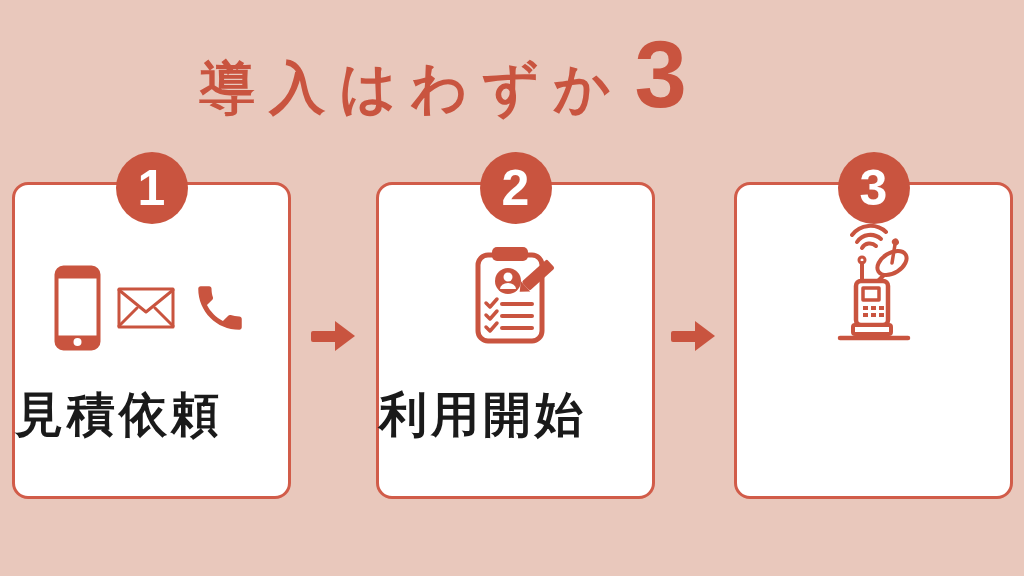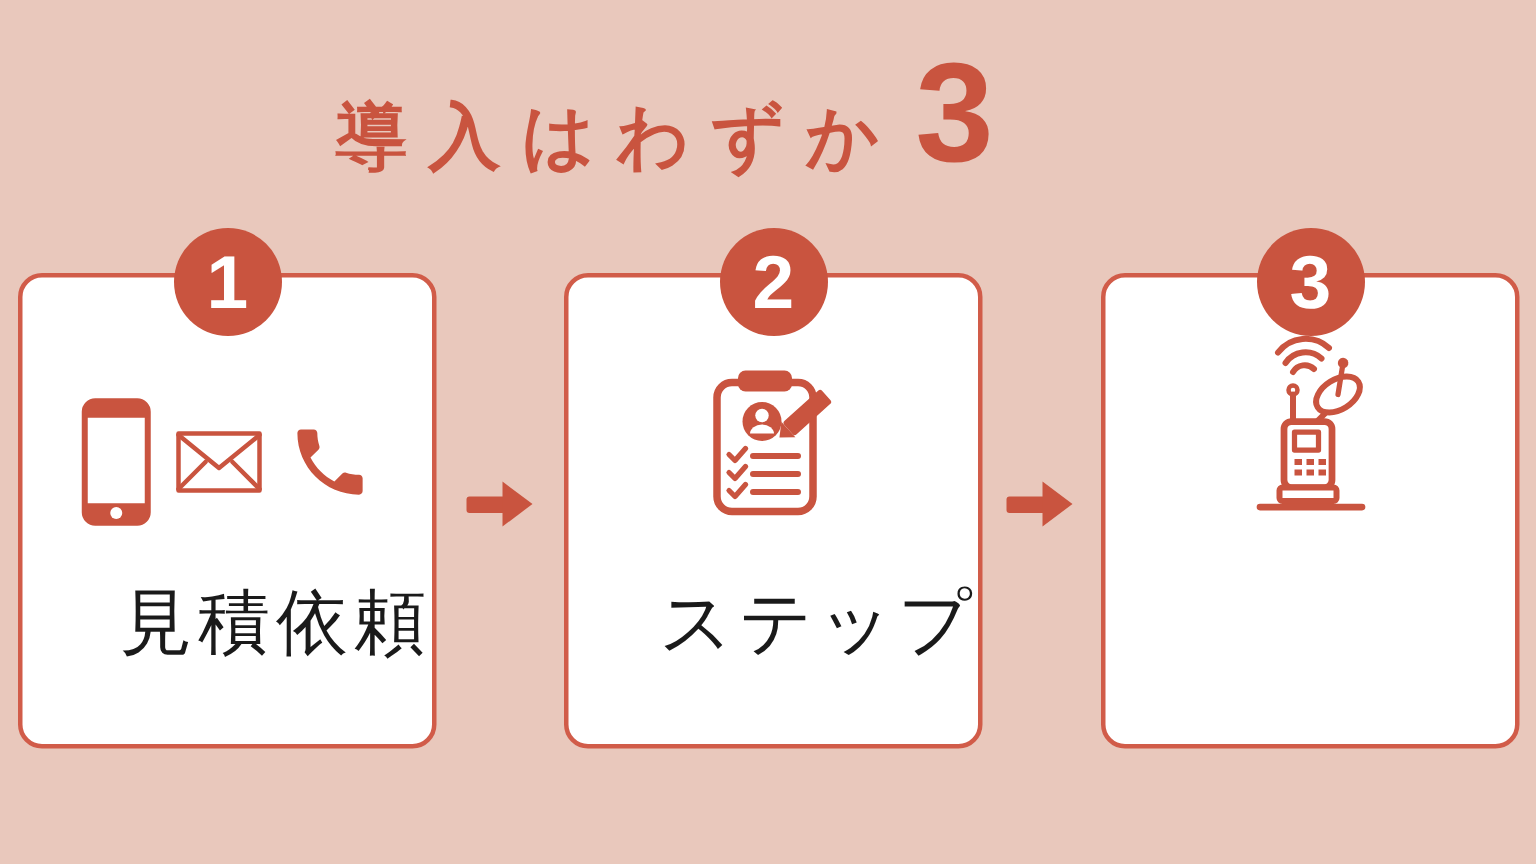--- a/index.html
+++ b/index.html
@@ -13,21 +13,21 @@
 
   
   .title {
     position:absolute; top:28px; left:0; right:0;
     display:flex; justify-content:center; align-items:baseline;
     transform:translateX(-58px);
     color: var(--accent, #c9543f);
     white-space:nowrap;
   }
   .title-part {
-    font-size:48px; font-weight:700; letter-spacing:14px;
+    font-size:56px; font-weight:700; letter-spacing:14px;
   }
   .title-num {
     font-size:94px; font-weight:700; margin:0 22px 0 10px; line-height:1;
   }
 
   
   .card {
     position:absolute; top:182px; width:279px; height:317px;
     box-sizing:border-box;
     background: var(--card_bg, #ffffff);
@@ -44,22 +44,22 @@
     background: var(--accent, #c9543f);
     display:flex; align-items:center; justify-content:center;
   }
   .badge span {
     color: var(--badge_text, #ffffff);
     font-size:50px; font-weight:600; line-height:1;
   }
 
   .step-label {
     position:absolute; top:198px; left:0; width:100%;
-    text-align:right;
-    font-size:48px; letter-spacing:4px; font-weight:400;
+    text-align:left;
+    font-size:48px; letter-spacing:4px; font-weight:700;
     color: var(--label_text, #1a1a1a);
   }
 
   
   .icons-row {
     position:absolute; top:80px; left:0; width:100%;
     display:flex; align-items:center; justify-content:center; gap:16px;
   }
   .icon-center { position:absolute; left:50%; transform:translateX(-50%); }
   .icon-clipboard-wrap { top:58px; }
@@ -150,21 +150,21 @@
         <path class="st" d="M32 73 H62" stroke-width="4"></path>
         <path class="st" d="M16 84 l4 4 l7 -8" stroke-width="3.5"></path>
         <path class="st" d="M32 85 H62" stroke-width="4"></path>
 
         <g transform="rotate(-42 66 34)">
           <rect class="fl" x="52" y="28" width="34" height="12" rx="2"></rect>
           <polygon class="fl" points="44,34 52,27 52,41"></polygon>
         </g>
       </svg>
     </div>
-    <div class="step-label">ステップ</div>
+    <div class="step-label">利用開始</div>
   </div>
 
   <div class="arrow arrow-2">
     <div class="shaft"></div>
     <div class="head"></div>
   </div>
 
   <div class="card card-3">
     <div class="badge">
       <span>3</span>

